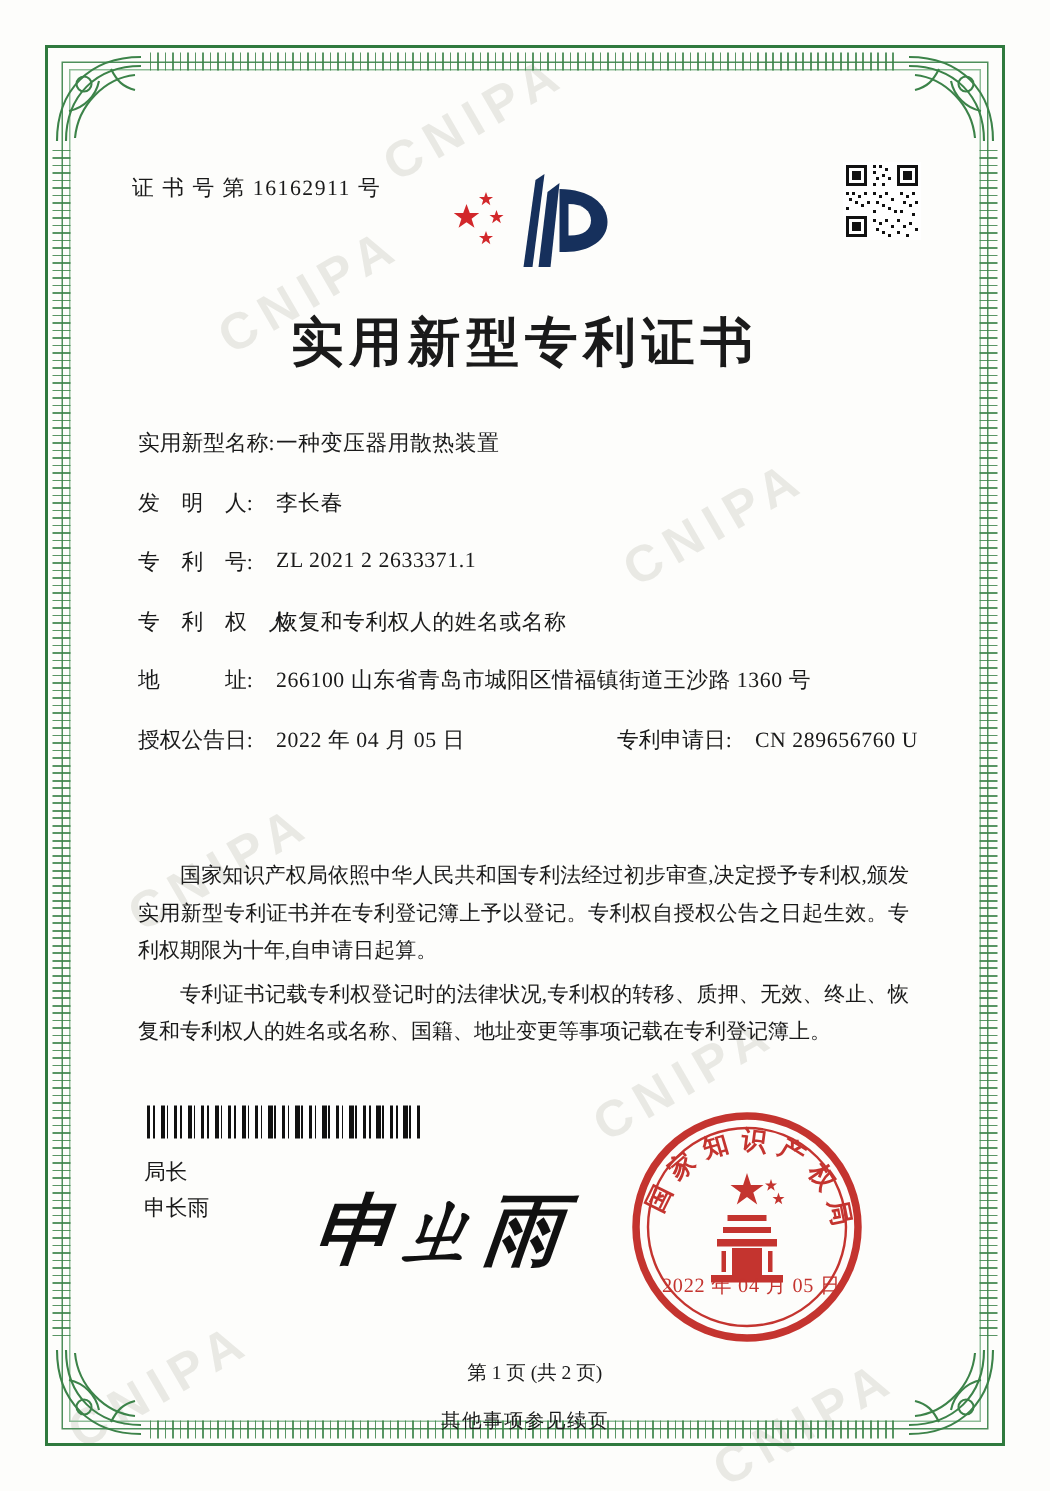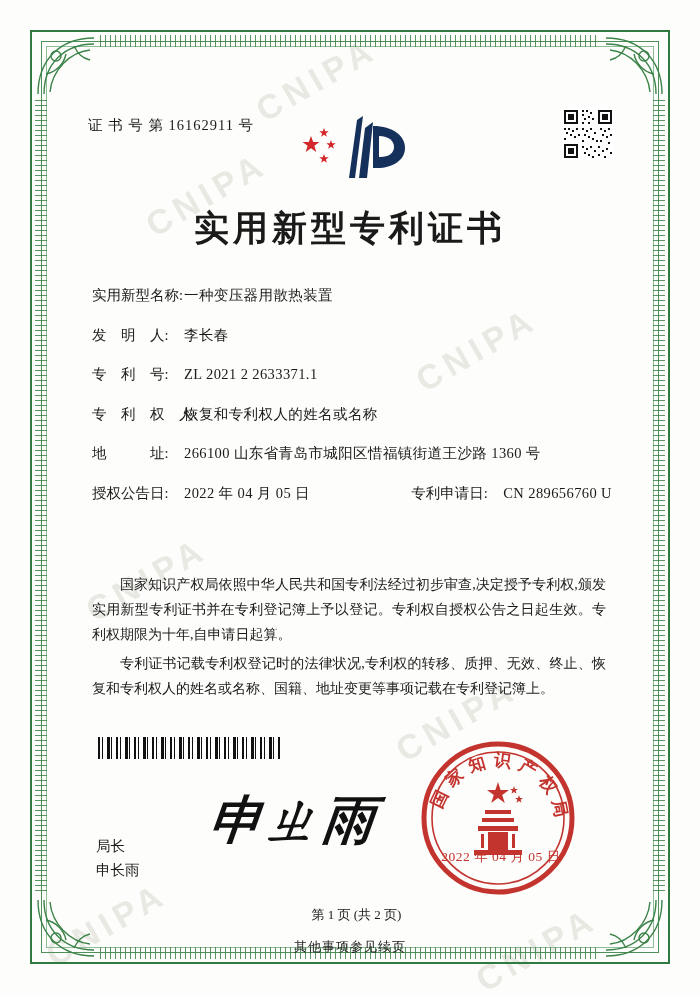--- a/index.html
+++ b/index.html
@@ -177,21 +177,21 @@
     left: 98px; top: 737px;
     width: 182px; height: 22px;
     background-image: repeating-linear-gradient(90deg,
       #111 0 2px, #fff 2px 4px, #111 4px 5px, #fff 5px 9px,
       #111 9px 12px, #fff 12px 13px, #111 13px 14px, #fff 14px 18px);
   }
 
   
   .sig-label {
     position: absolute;
-    left: 96px; top: 834px;
+    left: 96px; top: 770px;
     font-size: 14.5px;
     line-height: 24px;
   }
   .sig-script {
     position: absolute;
     left: 210px; top: 786px;
     font-size: 52px;
     font-family: "DejaVu Serif", "Liberation Serif", serif;
     font-style: italic;
     font-weight: bold;

